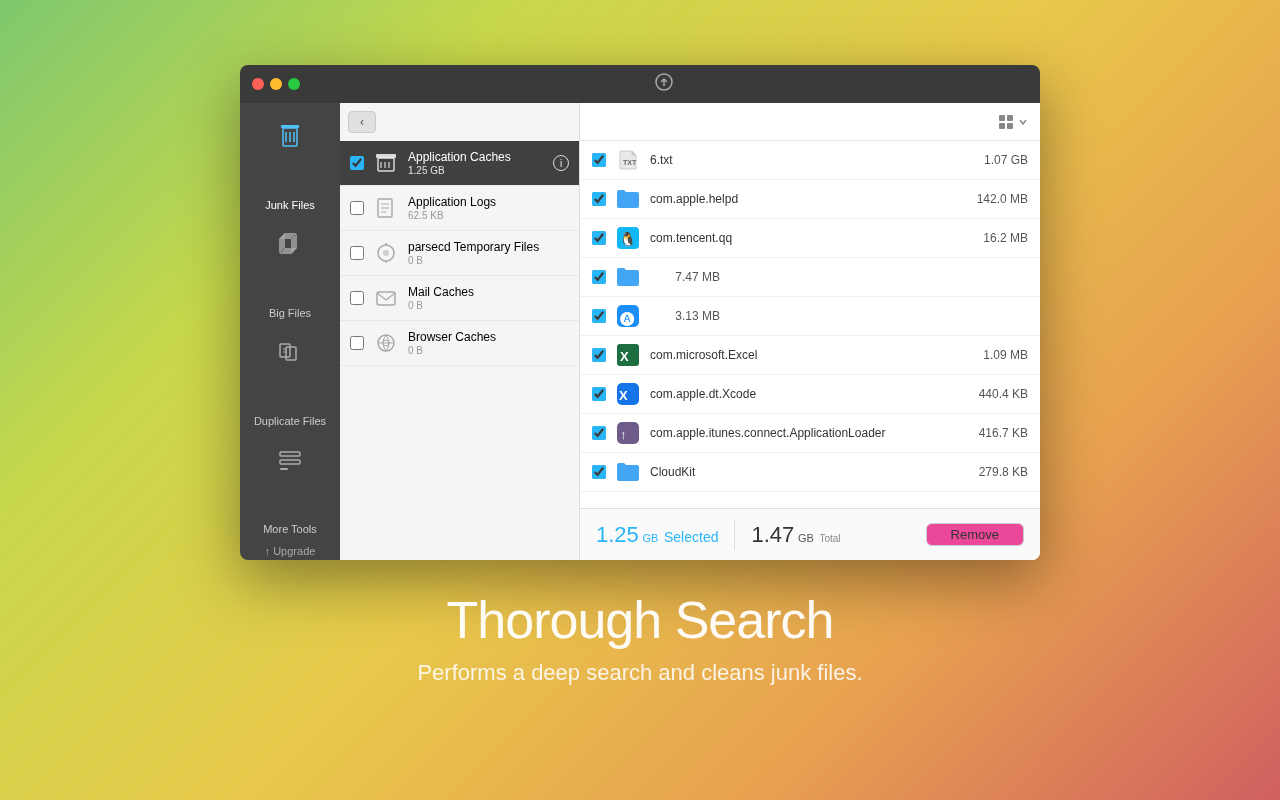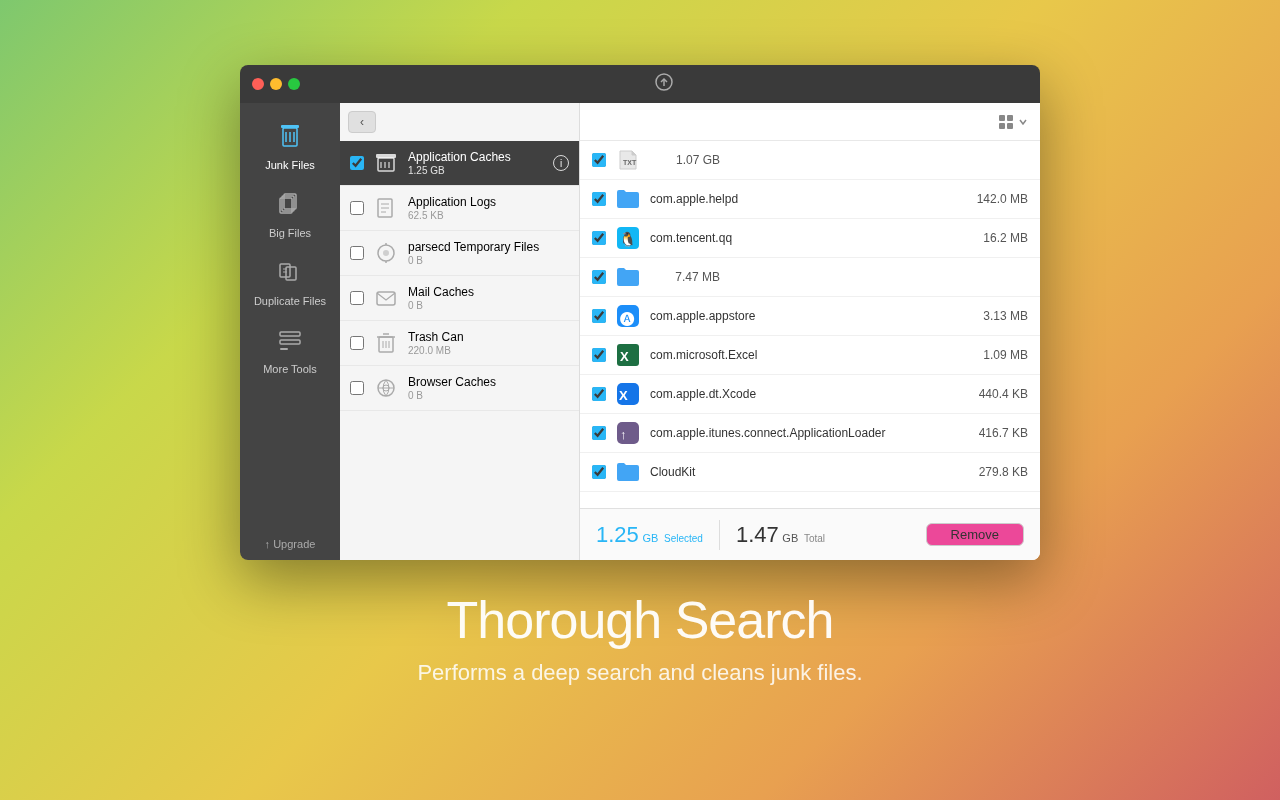--- a/index.html
+++ b/index.html
@@ -75,20 +75,21 @@
     }
 
     .sidebar-item {
       display: flex;
       flex-direction: column;
       align-items: center;
       width: 100%;
       padding: 10px 0;
       cursor: pointer;
       color: #ccc;
+      gap: 40px;
     }
 
     .sidebar-item.active {
       color: #fff;
     }
 
     .sidebar-icon {
       font-size: 24px;
       margin-bottom: 4px;
     }
@@ -295,21 +296,21 @@
       color: #29b6f6;
       font-size: 13px;
     }
 
     .selected-size .num {
       font-size: 22px;
       font-weight: 400;
     }
 
     .selected-size .unit { font-size: 11px; }
-    .selected-size .label { font-size: 10px; color: #29b6f6; margin-left: 2px; }
+    .selected-size .label { font-size: 14px; color: #29b6f6; margin-left: 2px; }
 
     .divider {
       width: 1px;
       height: 30px;
       background: #ddd;
       margin: 0 16px;
     }
 
     .total-size {
       color: #444;
@@ -497,37 +498,20 @@
               <rect x="2" y="5" width="18" height="13" rx="2" fill="none" stroke="#aaa" stroke-width="1.5"></rect>
               <polyline points="2,6 11,13 20,6" fill="none" stroke="#aaa" stroke-width="1.2"></polyline>
             </svg>
           </div>
           <div class="list-item-text">
             <div class="list-item-name">Mail Caches</div>
             <div class="list-item-size">0 B</div>
           </div>
         </div>
 
-        <div class="list-item">
-          <input type="checkbox" class="list-item-checkbox" style="">
-          <div class="list-item-icon">
-            <svg width="22" height="22" viewBox="0 0 22 22">
-              <rect x="4" y="5" width="14" height="15" rx="1" fill="none" stroke="#aaa" stroke-width="1.5"></rect>
-              <line x1="2" y1="5" x2="20" y2="5" stroke="#aaa" stroke-width="1.5"></line>
-              <line x1="8" y1="2" x2="14" y2="2" stroke="#aaa" stroke-width="1.5"></line>
-              <line x1="8" y1="9" x2="8" y2="16" stroke="#aaa" stroke-width="1"></line>
-              <line x1="11" y1="9" x2="11" y2="16" stroke="#aaa" stroke-width="1"></line>
-              <line x1="14" y1="9" x2="14" y2="16" stroke="#aaa" stroke-width="1"></line>
-            </svg>
-          </div>
-          <div class="list-item-text">
-            <div class="list-item-name">Trash Can</div>
-            <div class="list-item-size">220.0 MB</div>
-          </div>
-        </div>
 
         <div class="list-item">
           <input type="checkbox" class="list-item-checkbox" style="">
           <div class="list-item-icon">
             <svg width="22" height="22" viewBox="0 0 22 22">
               <circle cx="11" cy="11" r="8" fill="none" stroke="#aaa" stroke-width="1.5"></circle>
               <circle cx="11" cy="11" r="3" fill="none" stroke="#aaa" stroke-width="1"></circle>
               <line x1="3" y1="11" x2="19" y2="11" stroke="#aaa" stroke-width="1"></line>
               <path d="M11 3 Q14 7 14 11 Q14 15 11 19" fill="none" stroke="#aaa" stroke-width="1"></path>
               <path d="M11 3 Q8 7 8 11 Q8 15 11 19" fill="none" stroke="#aaa" stroke-width="1"></path>
@@ -561,20 +545,21 @@
 
         <div class="file-row">
           <input type="checkbox" class="file-row-checkbox" checked="" style="">
           <div class="file-row-icon">
             <svg width="20" height="22" viewBox="0 0 20 22">
               <polygon points="2,2 14,2 18,6 18,20 2,20" fill="#e8e8e8" stroke="#ccc" stroke-width="1"></polygon>
               <polyline points="14,2 14,6 18,6" fill="#ccc" stroke="#ccc" stroke-width="1"></polyline>
               <text x="5" y="16" font-size="7" fill="#666" font-weight="bold">TXT</text>
             </svg>
           </div>
+          <div class="file-row-name">6.txt</div>
           <div class="file-row-size">1.07 GB</div>
         </div>
 
         <div class="file-row">
           <input type="checkbox" class="file-row-checkbox" checked="" style="">
           <div class="file-row-icon">
             <svg width="22" height="18" viewBox="0 0 22 18">
               <path d="M0,4 L0,16 Q0,18 2,18 L20,18 Q22,18 22,16 L22,4 Q22,2 20,2 L9,2 L7,0 L2,0 Q0,0 0,2 Z" fill="#42a5f5"></path>
             </svg>
           </div>
@@ -605,21 +590,20 @@
         </div>
 
         <div class="file-row">
           <input type="checkbox" class="file-row-checkbox" checked="" style="">
           <div class="file-row-icon">
             <svg width="22" height="22" viewBox="0 0 22 22">
               <rect width="22" height="22" rx="5" fill="#1c8ef9"></rect>
               <text x="3" y="17" font-size="14" fill="white">🅐</text>
             </svg>
           </div>
-          <div class="file-row-name">com.apple.appstore</div>
           <div class="file-row-size">3.13 MB</div>
         </div>
 
         <div class="file-row">
           <input type="checkbox" class="file-row-checkbox" checked="" style="">
           <div class="file-row-icon">
             <svg width="22" height="22" viewBox="0 0 22 22">
               <rect width="22" height="22" rx="3" fill="#1d6f42"></rect>
               <text x="3" y="17" font-size="13" font-weight="bold" fill="white">X</text>
             </svg>

